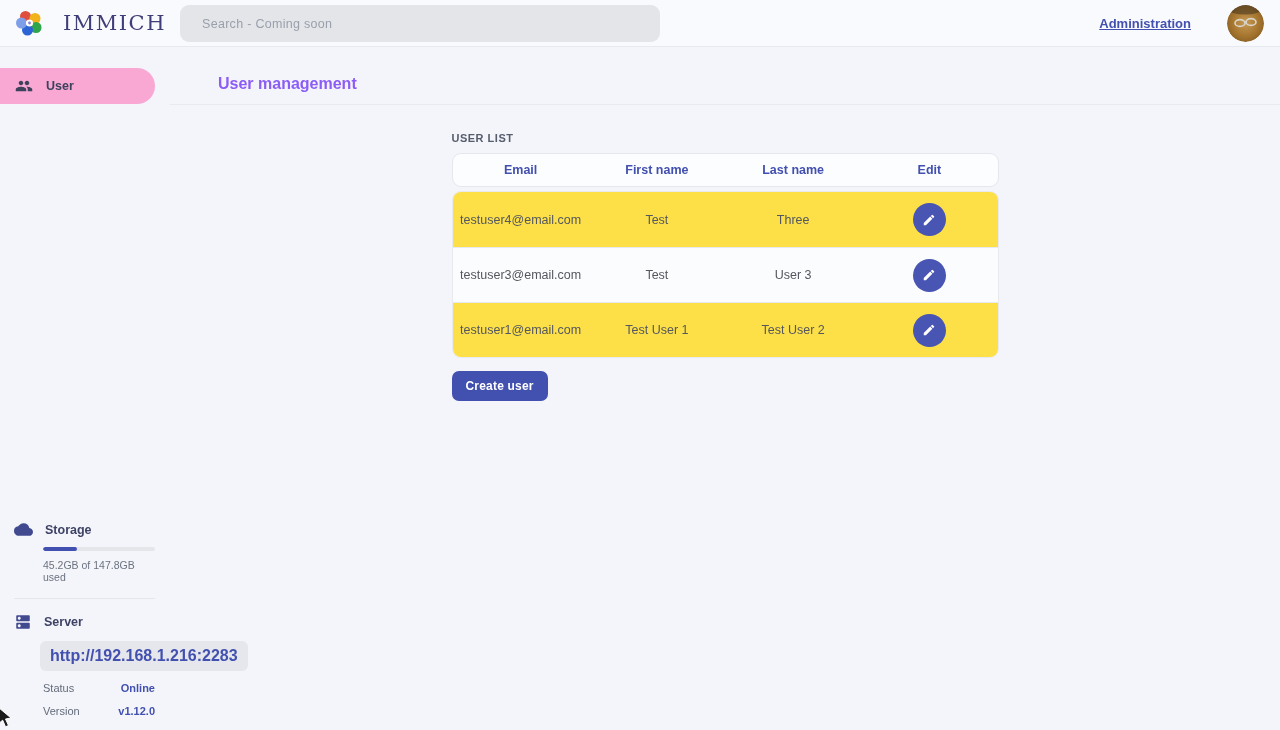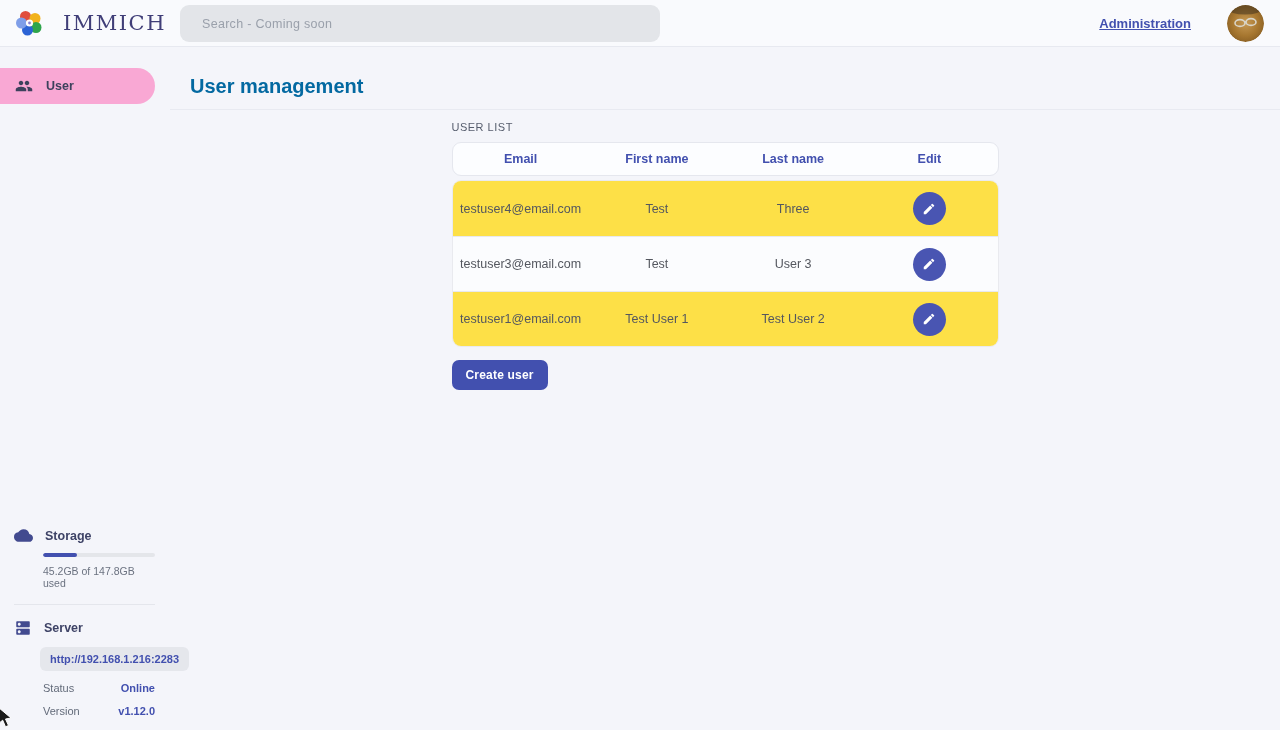--- a/index.html
+++ b/index.html
@@ -60,37 +60,37 @@
   .progress-track {
     margin:8px 0 0 29px; height:4px; border-radius:2px;
     background:#e4e6ea; overflow:hidden;
   }
   .progress-fill { height:100%; background:#4250af; border-radius:2px; }
   .usage-text { margin:8px 0 0 29px; font-size:10.5px; color:#6b7280; }
   .side-divider { border:none; border-top:1px solid #e4e6ec; margin:15px 0 14px 0; }
   .server-url {
     display:inline-block; margin:10px 0 0 26px;
     background:#e5e7ec; border-radius:6px;
-    padding:6px 10px; font-size:11px; font-weight:700; color:#4250af;
+    padding:6px 10px; font-size:16px; font-weight:700; color:#4250af;
   }
   .kv-row {
     margin:11px 0 0 29px; display:flex; justify-content:space-between;
     font-size:11px; color:#636b7a;
   }
   .kv-value { color:#4250af; font-weight:700; }
 
   
   .main-header {
     padding:28px 0 11px 20px;
     border-bottom:1px solid #e8eaf1;
   }
-  .page-title { font-size:20px; font-weight:600; color:#0369a1; }
+  .page-title { font-size:16px; font-weight:600; color:#8b5cf6;margin-left:28px; }
   .center-col { width:547px; margin:0 auto; }
   .section-title {
-    margin-top:11px; font-size:11px; font-weight:400;
+    margin-top:27px; font-size:11px; font-weight:700;
     letter-spacing:.5px; color:#565d6d;
   }
   .table-head-card {
     margin-top:9px; height:34px;
     background:#fcfdff; border:1px solid #e5e7ee; border-radius:9px;
     display:flex; align-items:center;
   }
   .col { width:25%; text-align:center; }
   .table-head-card .col { font-size:12.5px; font-weight:600; color:#4250af; }
   .table-body-card {

